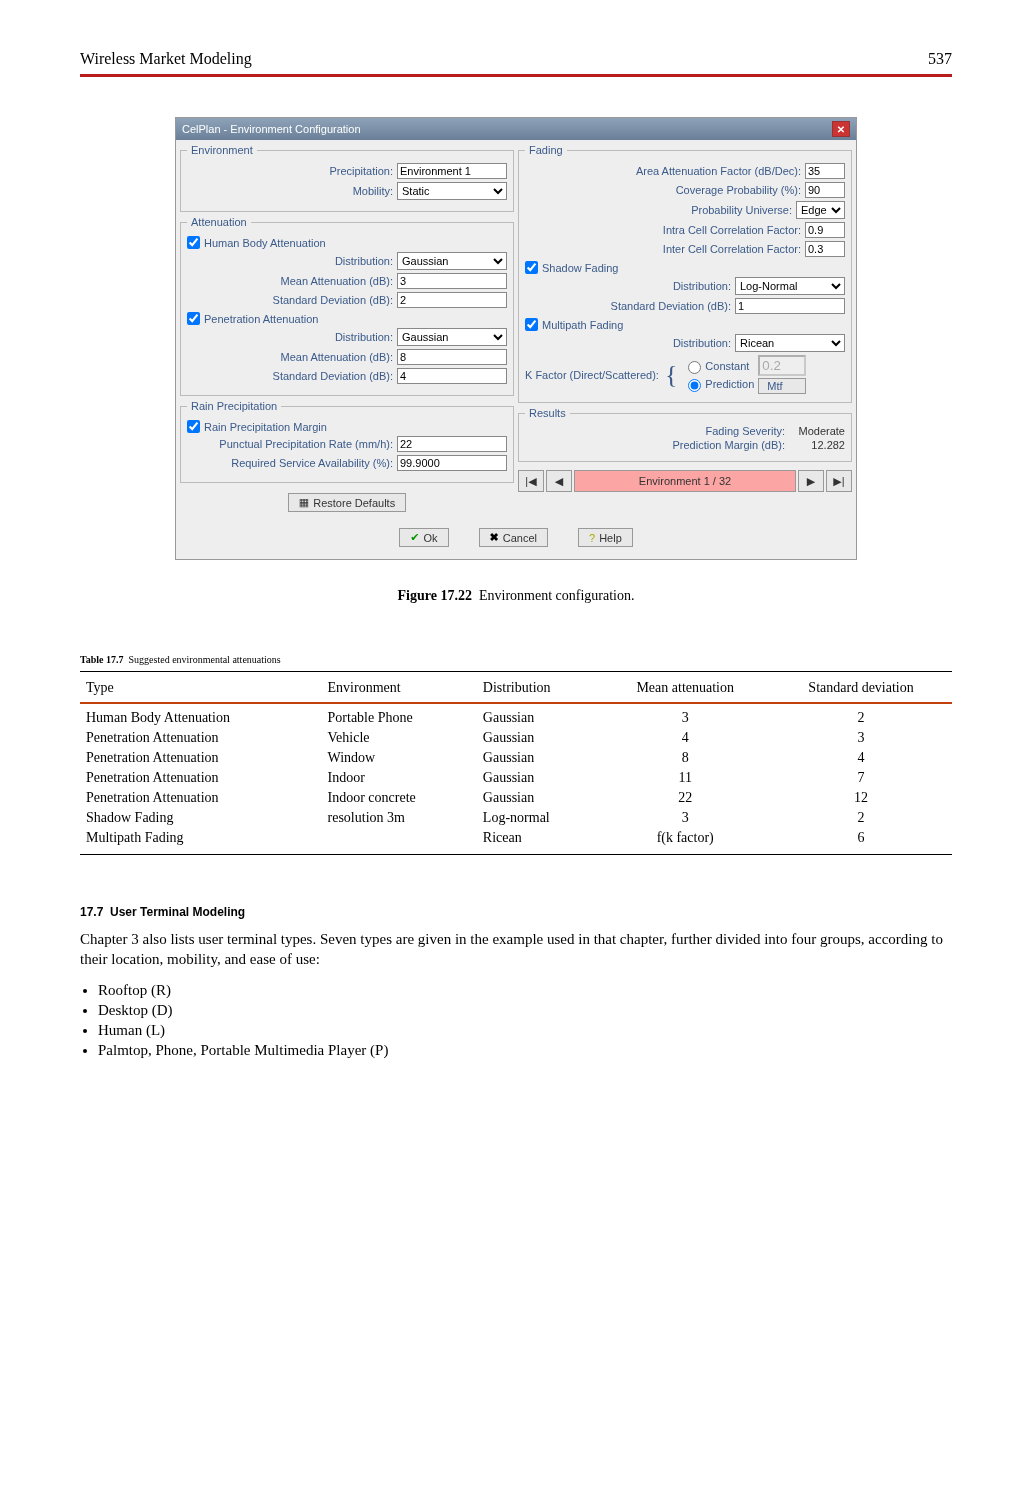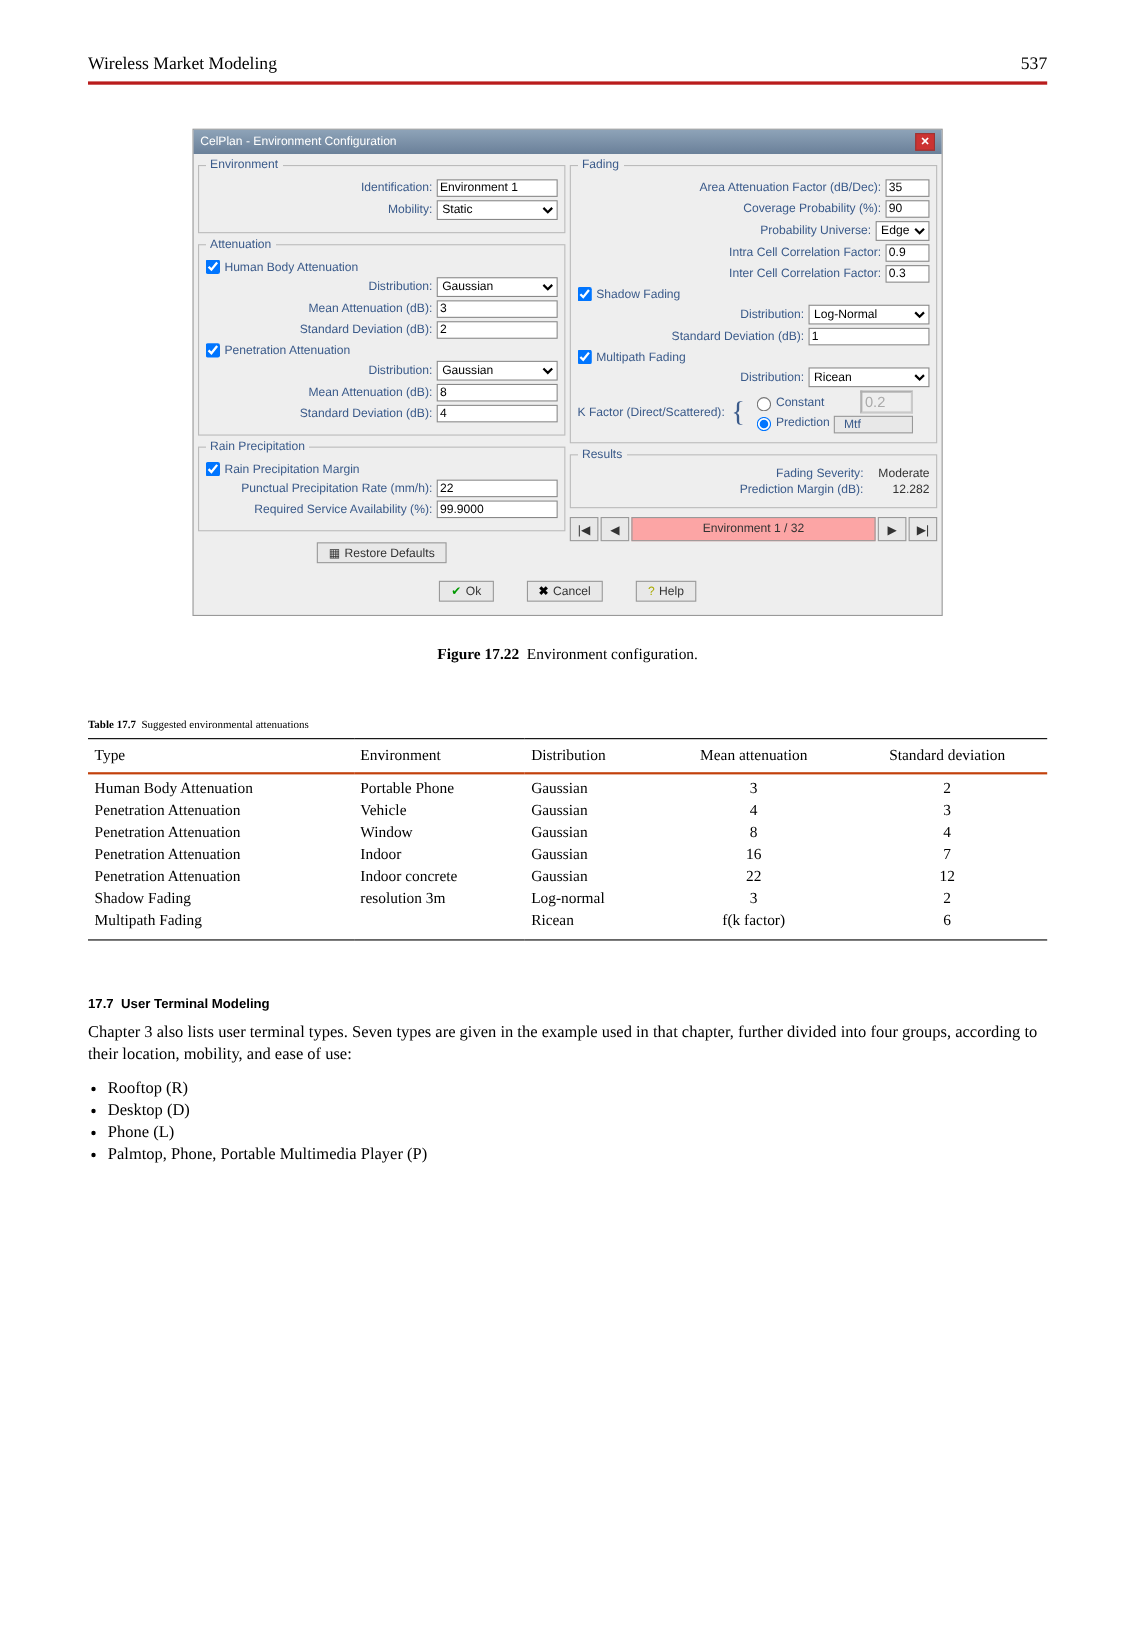--- a/index.html
+++ b/index.html
@@ -195,42 +195,42 @@
   .c { text-align: center; }
   h3.section {
     font-size: 12px;
     margin: 50px 0 10px 0;
     font-family: Arial, sans-serif;
     font-weight: bold;
   }
   p.body { margin: 8px 0 12px 0; line-height: 1.35; }
   ul.bullets { margin: 4px 0 0 0; padding-left: 18px; }
   ul.bullets li { margin: 3px 0; }
-  .disabled-input { background: #eee !important; color: #aaa; margin-left: 24px; }
+  .disabled-input { background: #eee !important; color: #aaa; }
 </style>
 </head>
 <body>
 
 <div class="page-header">
   <span>Wireless Market Modeling</span>
   <span>537</span>
 </div>
 
 <div class="dialog">
   <div class="titlebar">
     <span>CelPlan - Environment Configuration</span>
     <span class="close-x">✕</span>
   </div>
   <div class="dialog-body">
 
     <div class="col">
       <fieldset class="grp">
         <legend>Environment</legend>
         <div class="row">
-          <label>Identification:</label>
+          <label>Precipitation:</label>
           <input type="text" class="w110" value="Environment 1" style="">
         </div>
         <div class="row">
           <label>Mobility:</label>
           <select class="w110">
             <option>Static</option>
           </select>
         </div>
       </fieldset>
 
@@ -434,21 +434,21 @@
         <td>Penetration Attenuation</td>
         <td>Window</td>
         <td>Gaussian</td>
         <td class="c">8</td>
         <td class="c">4</td>
       </tr>
       <tr>
         <td>Penetration Attenuation</td>
         <td>Indoor</td>
         <td>Gaussian</td>
-        <td class="c">16</td>
+        <td class="c">11</td>
         <td class="c">7</td>
       </tr>
       <tr>
         <td>Penetration Attenuation</td>
         <td>Indoor concrete</td>
         <td>Gaussian</td>
         <td class="c">22</td>
         <td class="c">12</td>
       </tr>
       <tr>
@@ -468,15 +468,15 @@
     </tbody>
 </table>
 
 <h3 class="section">
   <span>17.7</span>&nbsp;&nbsp;<span>User Terminal Modeling</span>
 </h3>
 <p class="body">Chapter 3 also lists user terminal types. Seven types are given in the example used in that chapter, further divided into four groups, according to their location, mobility, and ease of use:</p>
 <ul class="bullets" id="bullets">
     <li>Rooftop (R)</li>
     <li>Desktop (D)</li>
-    <li>Phone (L)</li>
+    <li>Human (L)</li>
     <li>Palmtop, Phone, Portable Multimedia Player (P)</li>
   </ul>
 
 </body></html>

